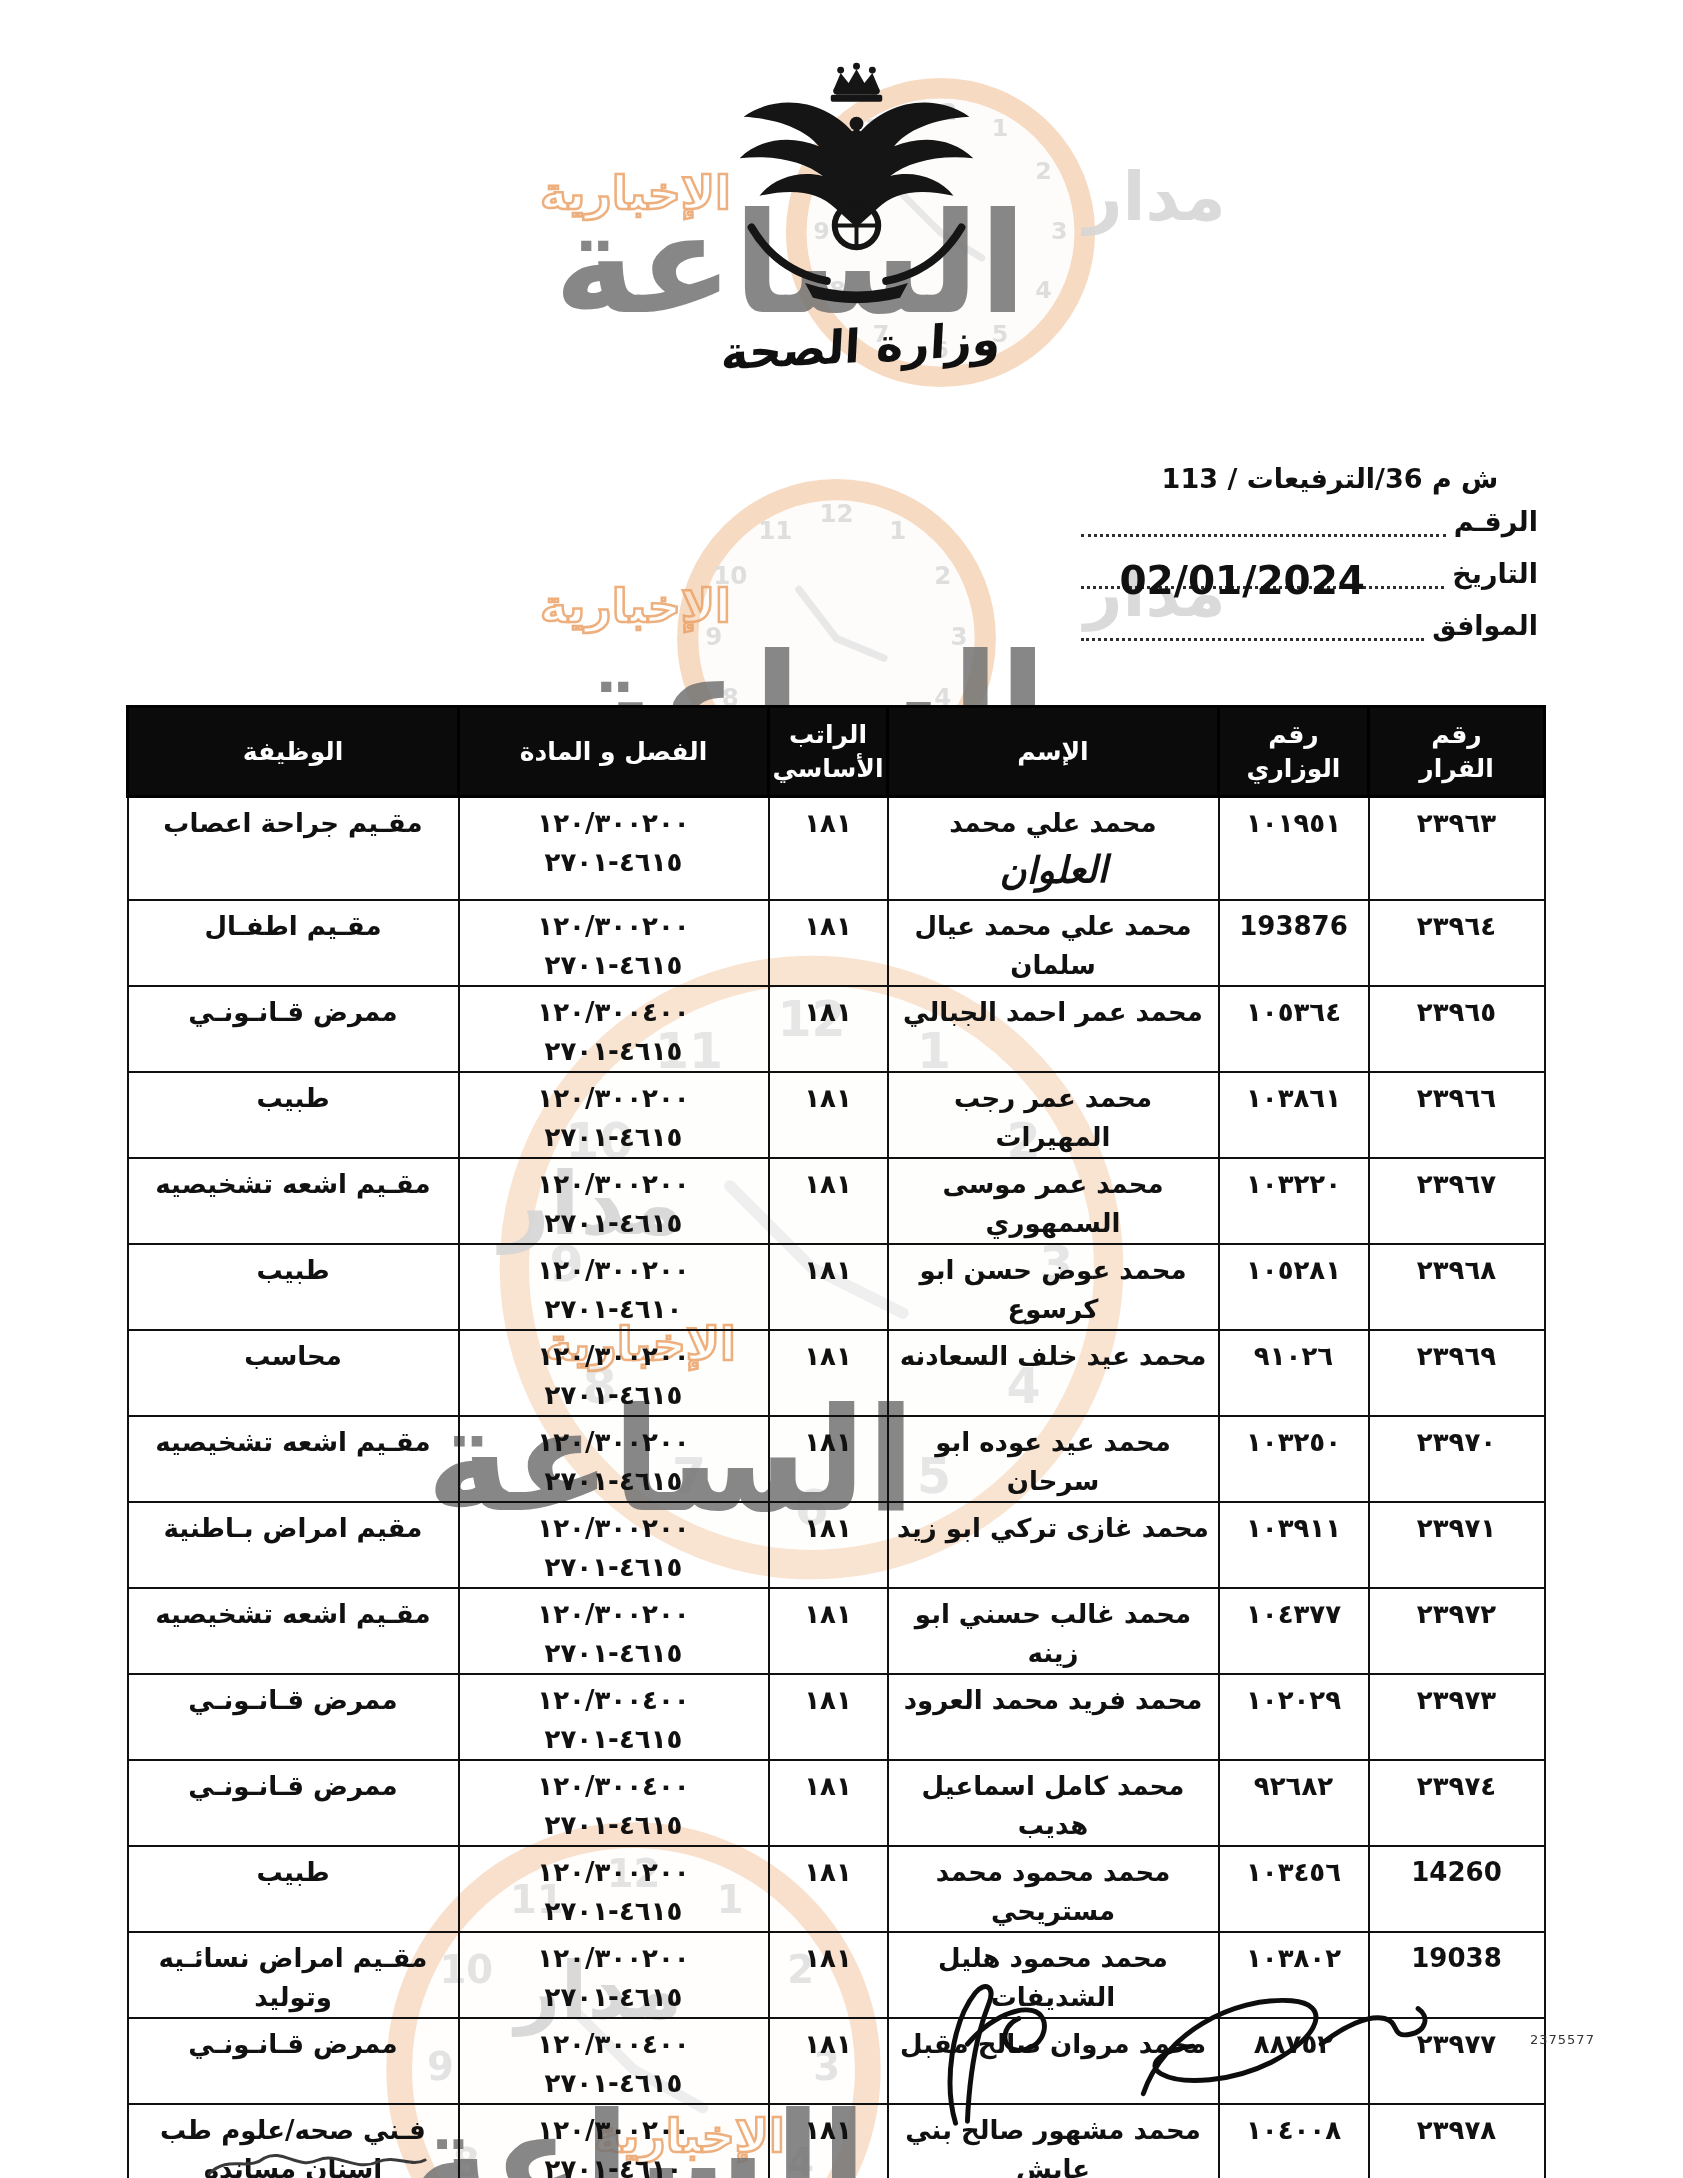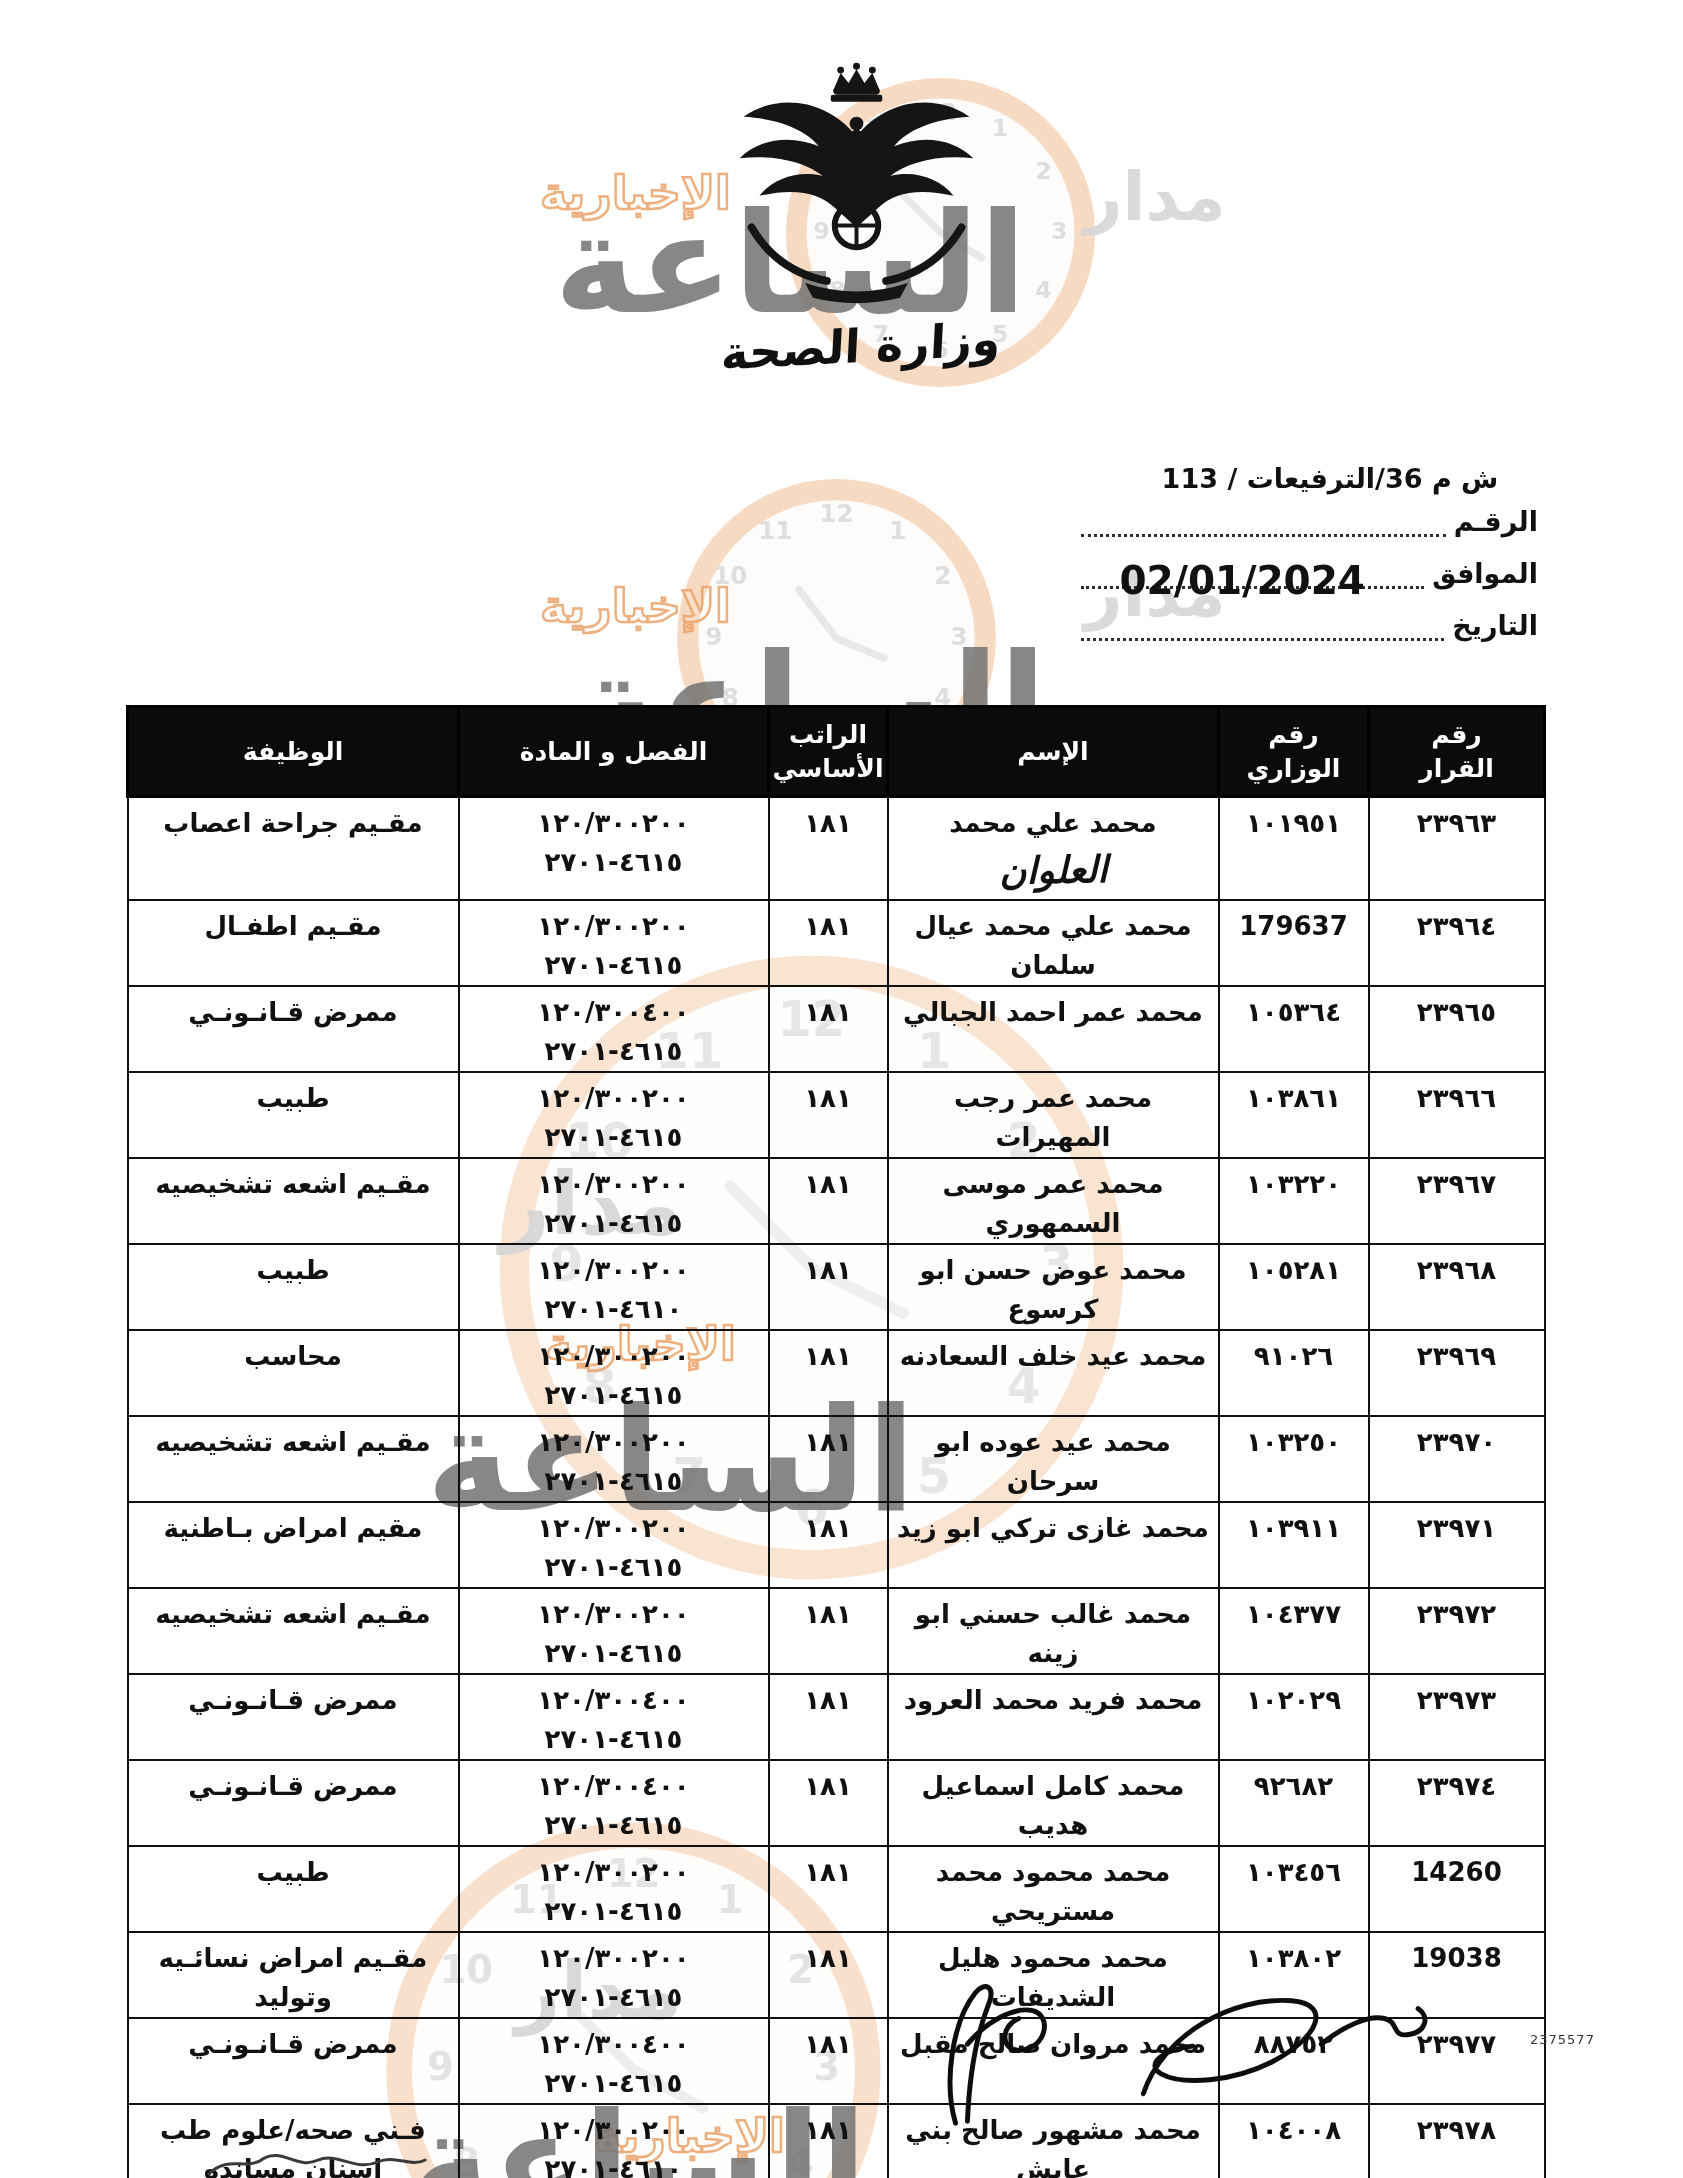--- a/index.html
+++ b/index.html
@@ -150,25 +150,25 @@
   </div>
   <div class="ministry">وزارة الصحة</div>
 
   <div class="refblock">
     <div class="refline">ش م 36/الترفيعات / 113</div>
     <div class="fld">
       <span class="lab">الرقـم</span>
       <span class="dots"></span>
     </div>
     <div class="fld">
-      <span class="lab">الموافق</span>
+      <span class="lab">التاريخ</span>
       <span class="dots"></span>
     </div>
     <div class="fld">
-      <span class="lab">التاريخ</span>
+      <span class="lab">الموافق</span>
       <span class="dots"></span>
     </div>
     <div class="date-value">02/01/2024</div>
   </div>
 
   <table class="doc">
     <colgroup>
       <col style="width:176px">
         <col style="width:150px">
         <col style="width:331px">
@@ -196,21 +196,21 @@
       <td>
         <span>محمد علي محمد</span>
         <span class="hand">العلوان</span>
       </td>
       <td>١٨١</td>
       <td class="chapter">١٢٠/٣٠٠٢٠٠ ٤٦١٥-٢٧٠١</td>
       <td>مقـيم جراحة اعصاب</td>
     </tr>
         <tr>
       <td>٢٣٩٦٤</td>
-      <td>179637</td>
+      <td>193876</td>
       <td>
         <span>محمد علي محمد عيال سلمان</span>
         
       </td>
       <td>١٨١</td>
       <td class="chapter">١٢٠/٣٠٠٢٠٠ ٤٦١٥-٢٧٠١</td>
       <td>مقـيم اطفـال</td>
     </tr>
         <tr>
       <td>٢٣٩٦٥</td>

